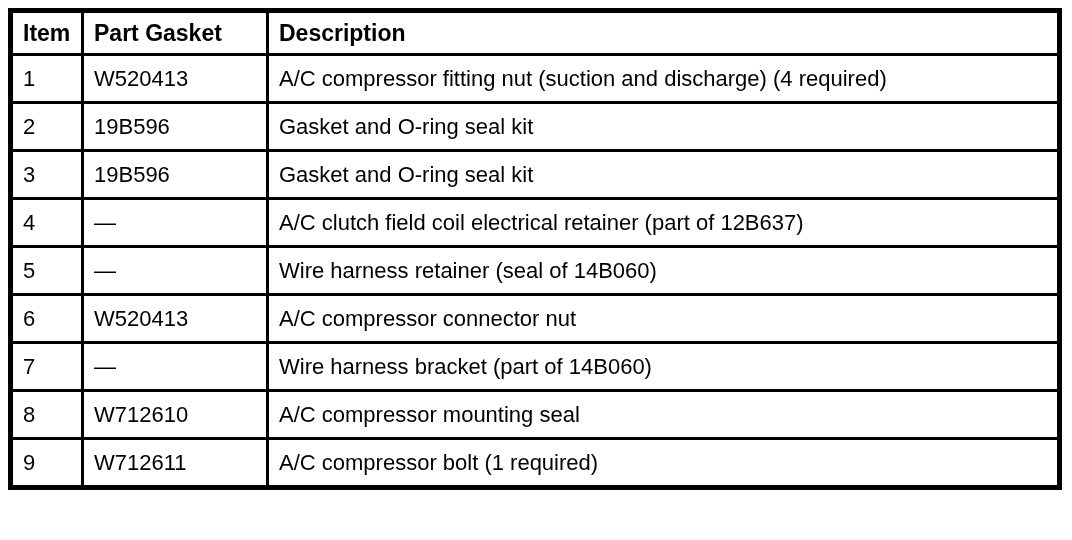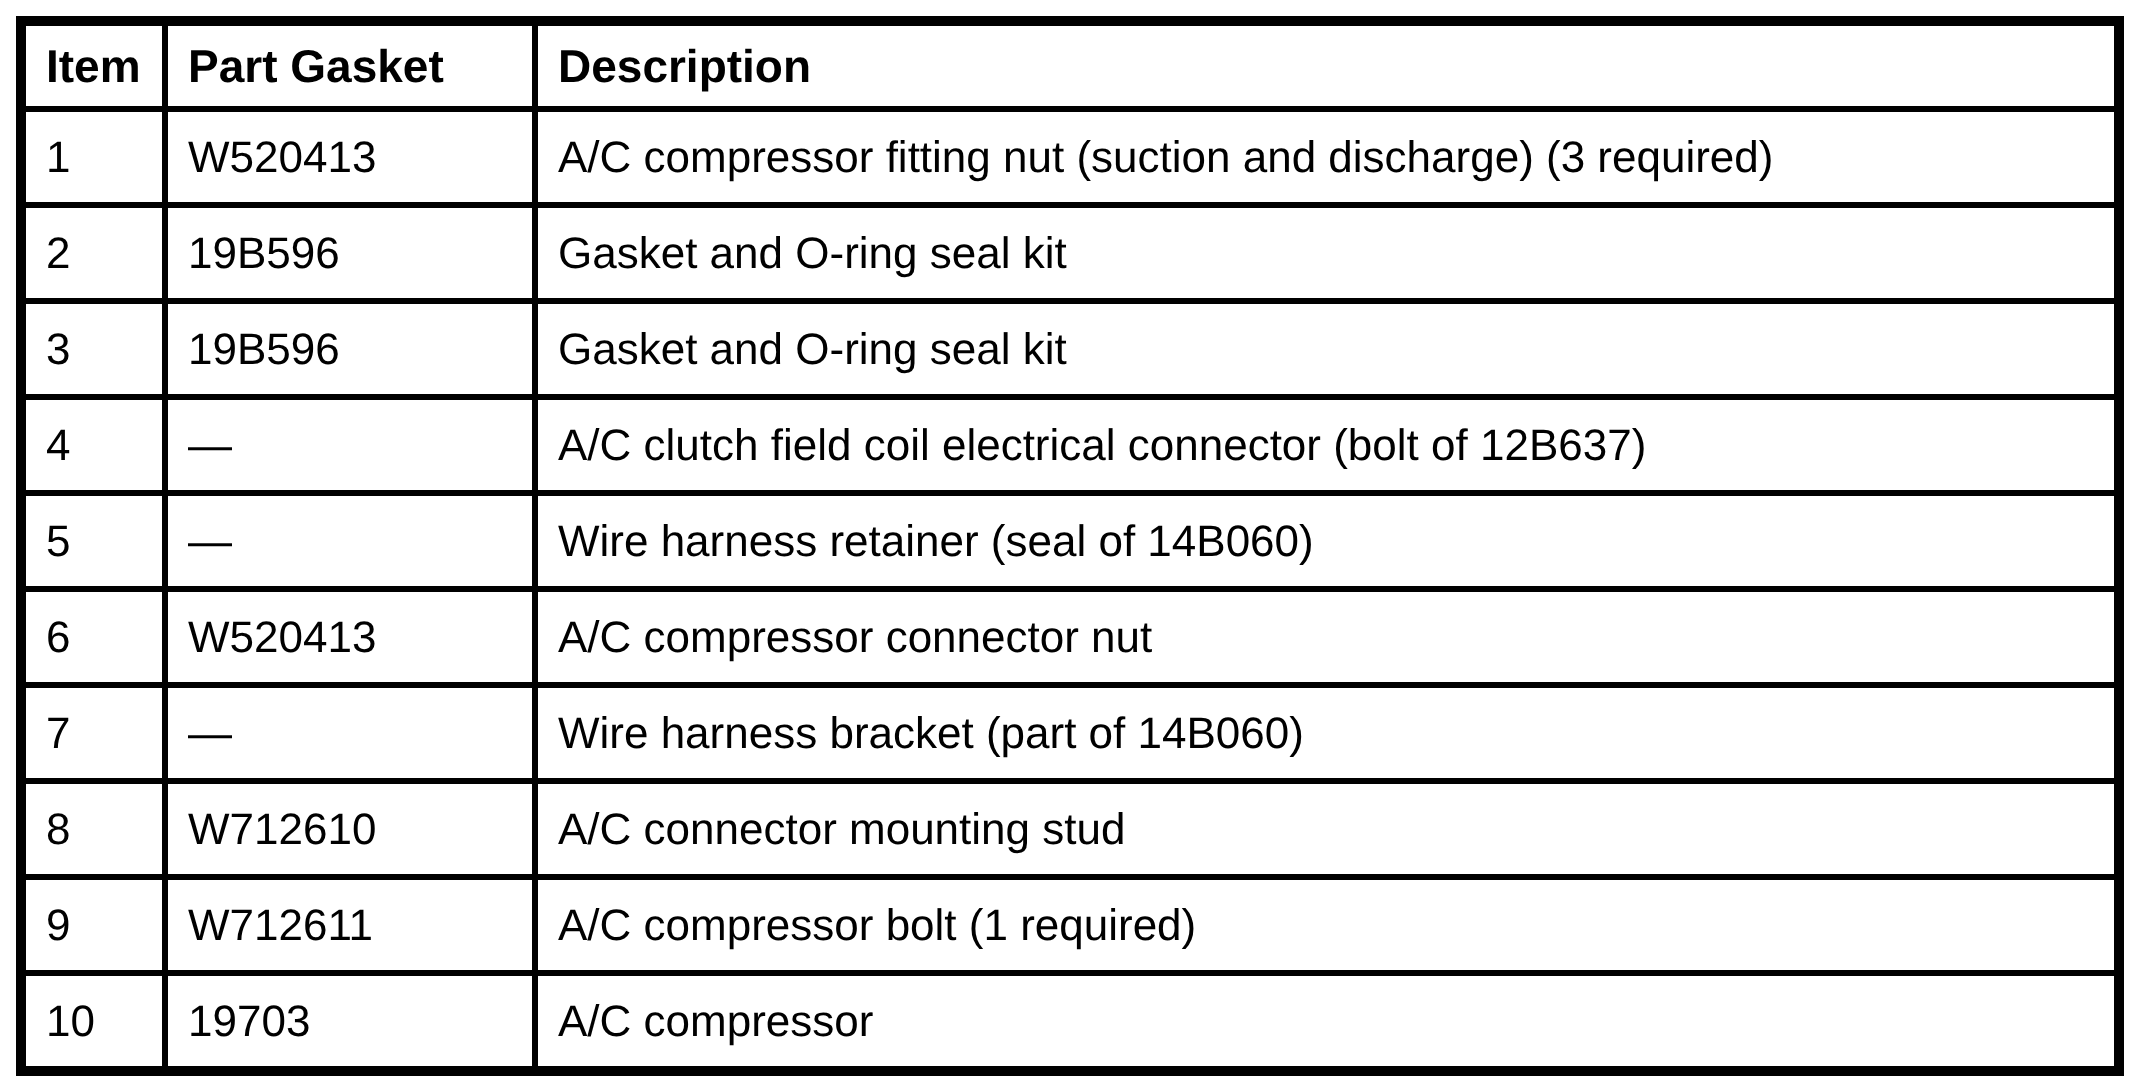--- a/index.html
+++ b/index.html
@@ -65,62 +65,57 @@
       <tr>
         <th>Item</th>
         <th>Part Gasket</th>
         <th>Description</th>
       </tr>
     </thead>
     <tbody>
       <tr>
         <td>1</td>
         <td>W520413</td>
-        <td>A/C compressor fitting nut (suction and discharge) (3 required)</td>
+        <td>A/C compressor fitting nut (suction and discharge) (4 required)</td>
       </tr>
       <tr>
         <td>2</td>
         <td>19B596</td>
         <td>Gasket and O-ring seal kit</td>
       </tr>
       <tr>
         <td>3</td>
         <td>19B596</td>
         <td>Gasket and O-ring seal kit</td>
       </tr>
       <tr>
         <td>4</td>
         <td>—</td>
-        <td>A/C clutch field coil electrical connector (bolt of 12B637)</td>
+        <td>A/C clutch field coil electrical retainer (part of 12B637)</td>
       </tr>
       <tr>
         <td>5</td>
         <td>—</td>
         <td>Wire harness retainer (seal of 14B060)</td>
       </tr>
       <tr>
         <td>6</td>
         <td>W520413</td>
         <td>A/C compressor connector nut</td>
       </tr>
       <tr>
         <td>7</td>
         <td>—</td>
         <td>Wire harness bracket (part of 14B060)</td>
       </tr>
       <tr>
         <td>8</td>
         <td>W712610</td>
-        <td>A/C connector mounting stud</td>
+        <td>A/C compressor mounting seal</td>
       </tr>
       <tr>
         <td>9</td>
         <td>W712611</td>
         <td>A/C compressor bolt (1 required)</td>
       </tr>
-      <tr>
-        <td>10</td>
-        <td>19703</td>
-        <td>A/C compressor</td>
-      </tr>
     </tbody>
   </table>
 </div>
 
 </body></html>

